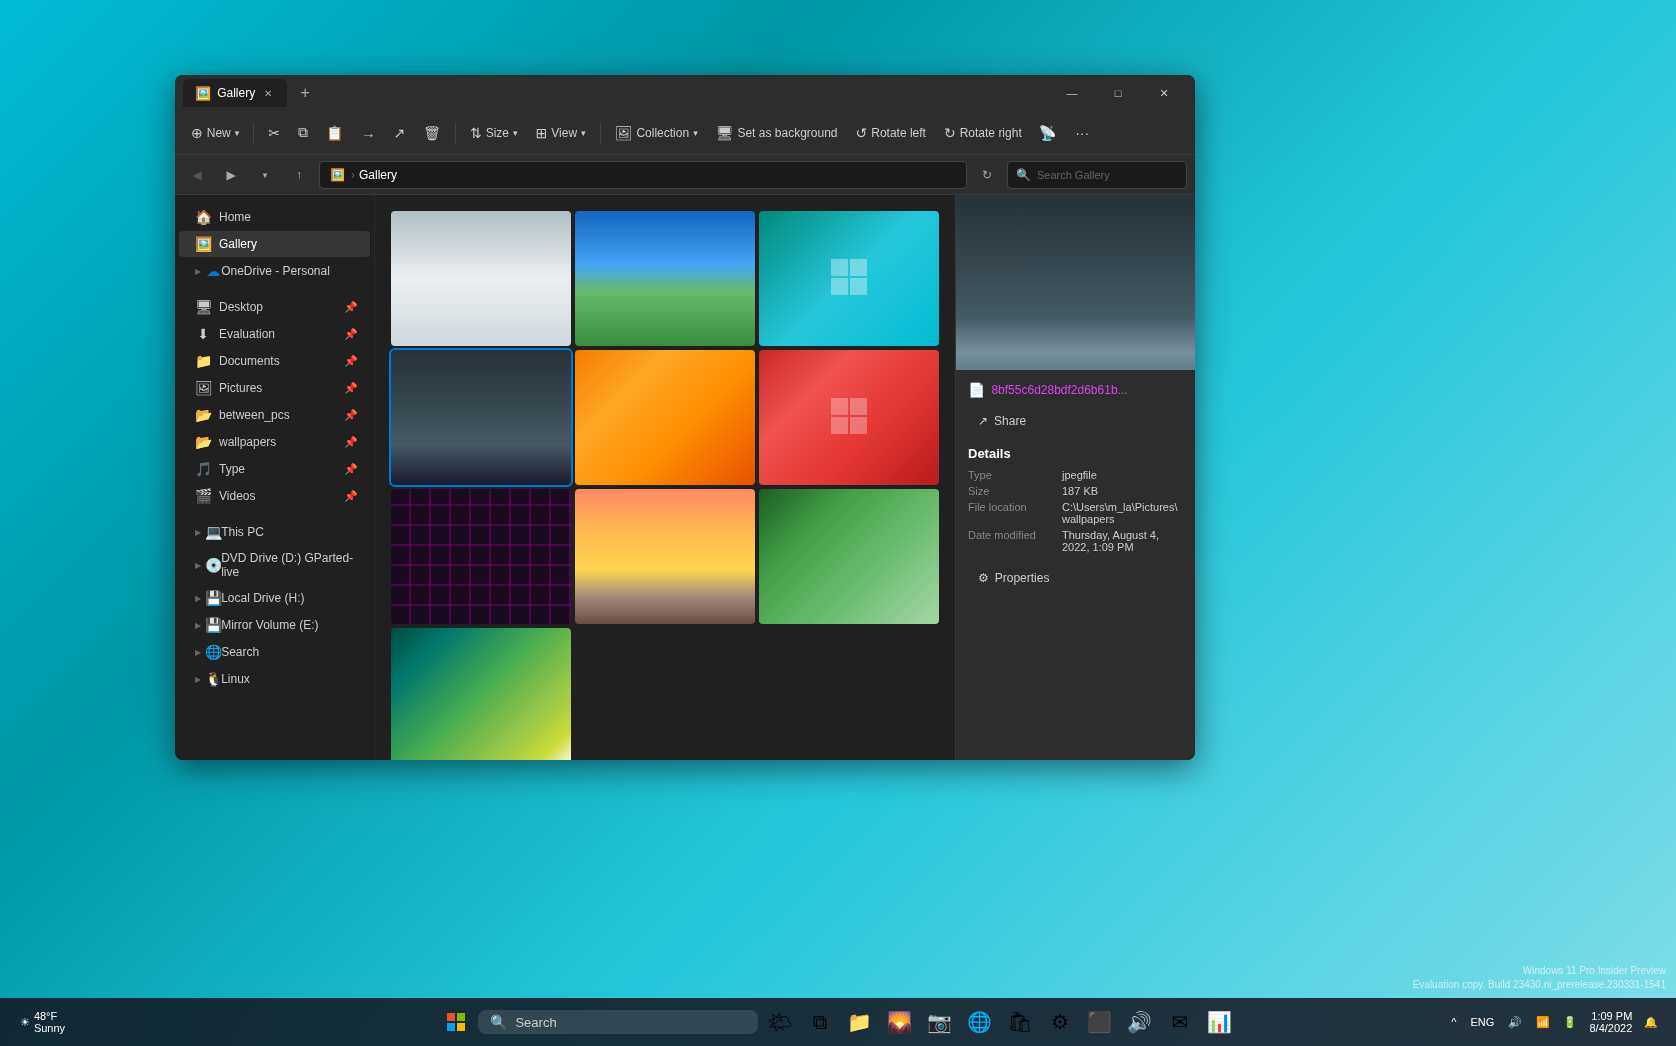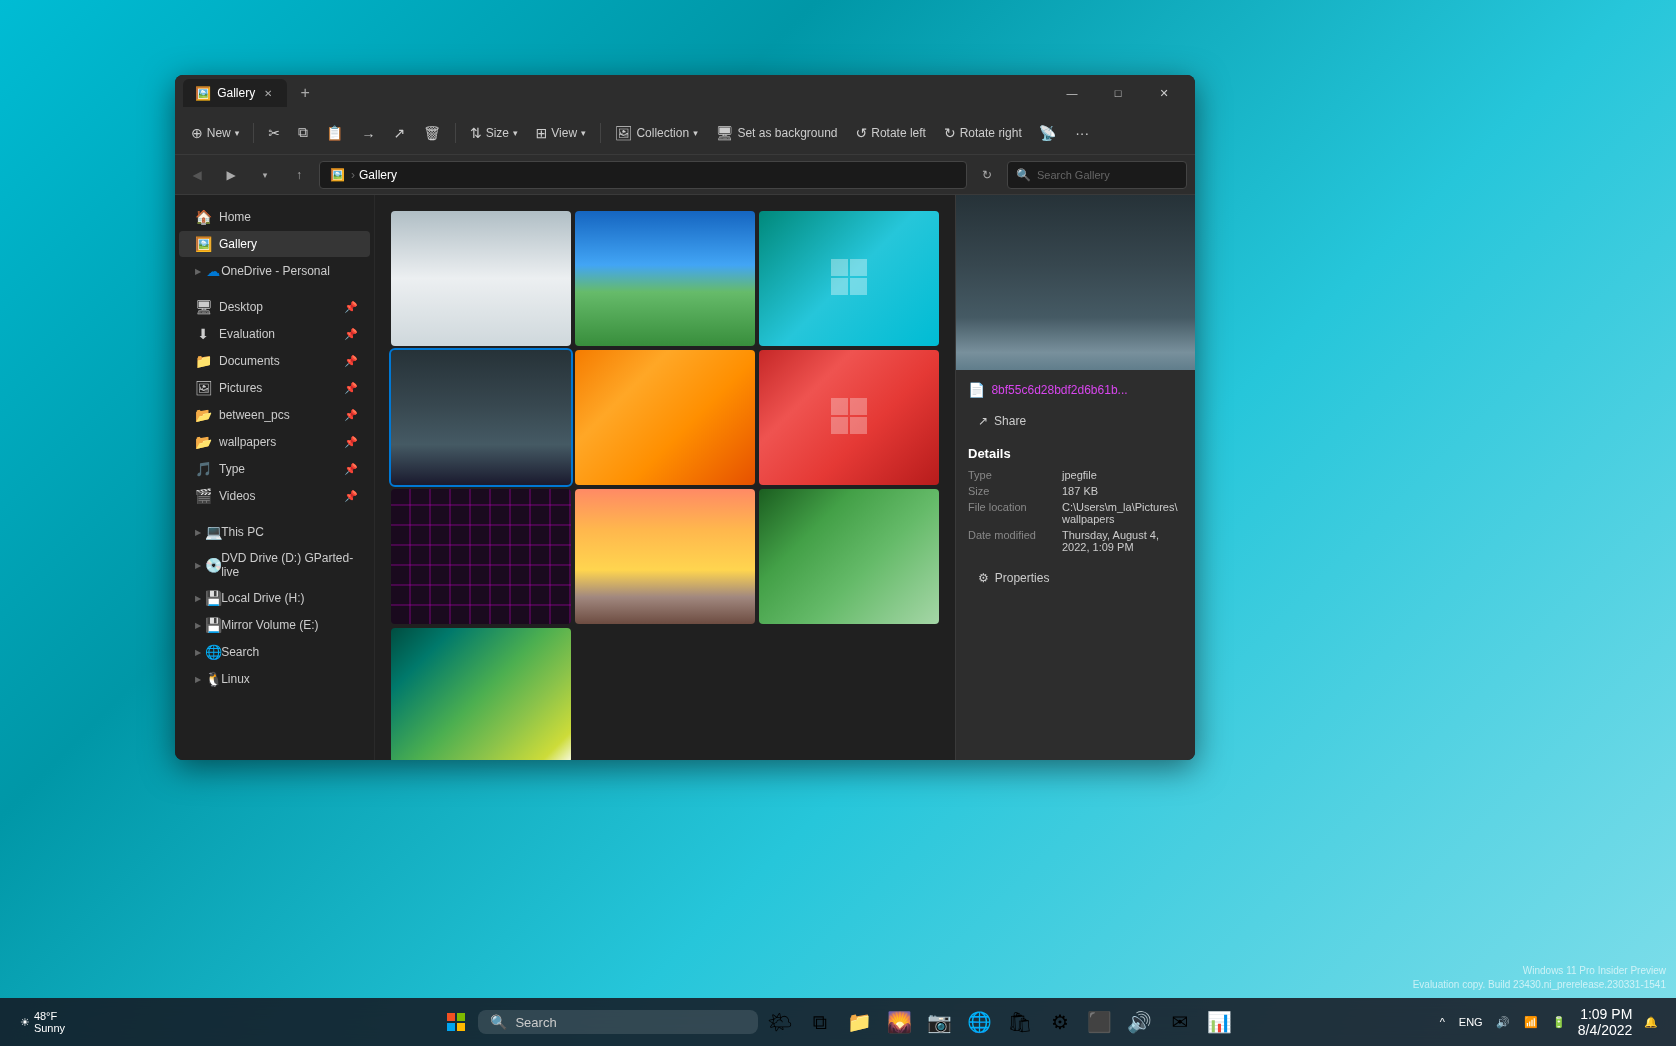--- a/index.html
+++ b/index.html
@@ -79,21 +79,21 @@
       background: rgba(255,255,255,0.12);
       border-radius: 8px;
       padding: 4px 12px;
       gap: 8px;
       width: 280px;
       cursor: pointer;
     }
     .search-bar-task span { color: #ccc; font-size: 13px; }
     .time-display {
       color: #fff;
-      font-size: 14px;
+      font-size: 11px;
       text-align: right;
       cursor: pointer;
     }
     .weather-widget {
       display: flex;
       align-items: center;
       gap: 4px;
       color: #fff;
       font-size: 11px;
       padding: 0 8px;

